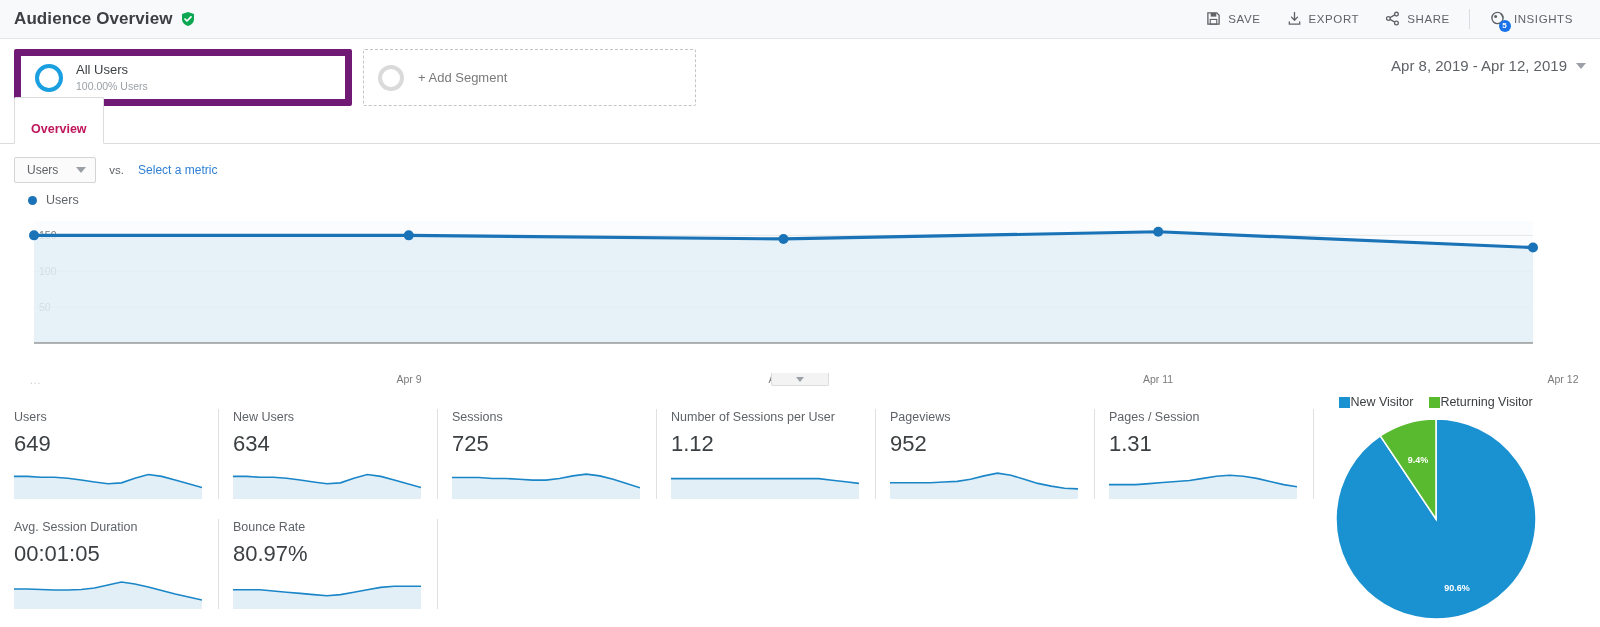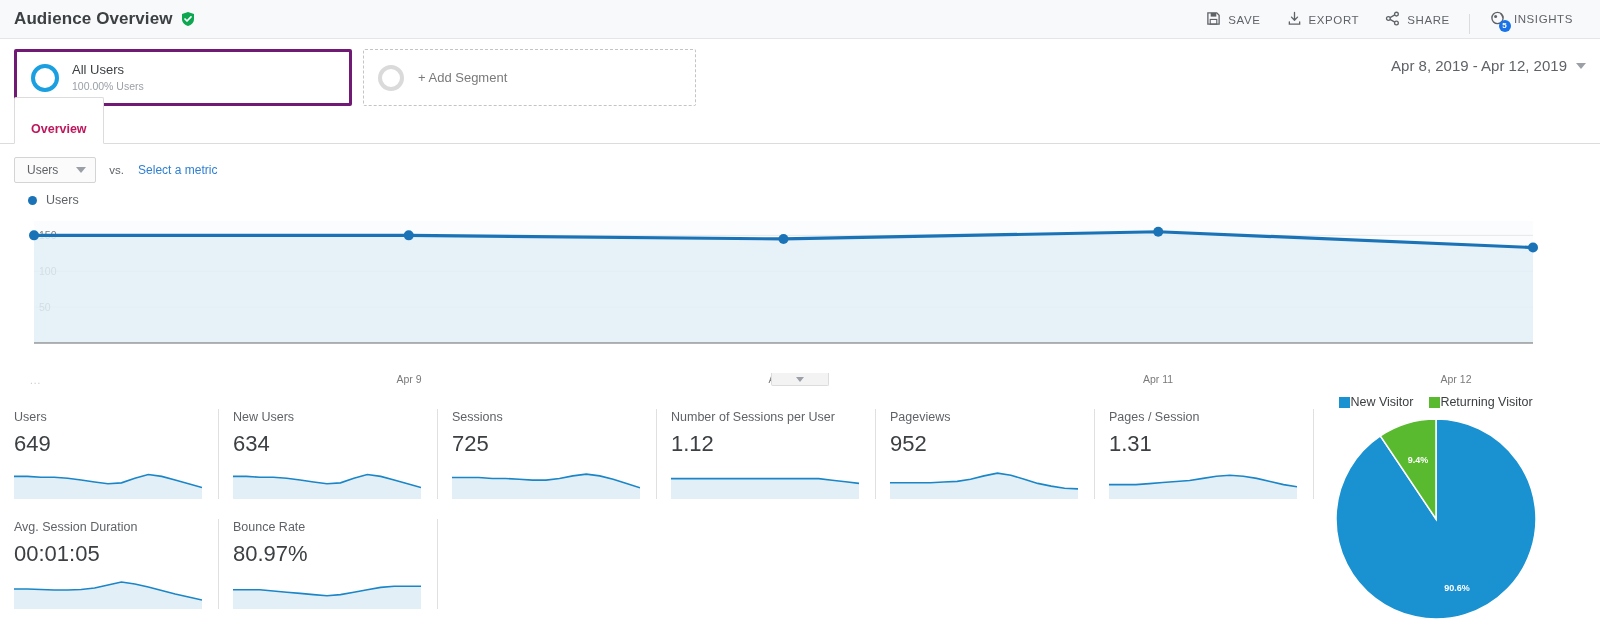--- a/index.html
+++ b/index.html
@@ -19,42 +19,42 @@
     position: relative; height: 39px; width: 100%;
     background: #f8f9fa; border-bottom: 1px solid #e3e5e8;
     display: flex; align-items: center;
   }
   .page-title {
     font-size: 17px; font-weight: bold; color: #3c4043;
     margin-left: 14px; letter-spacing: .1px;
   }
   .verified-badge { margin-left: 7px; display: inline-flex; align-items: center; }
   .topbar-actions {
-    margin-left: auto; display: flex; align-items: flex-end;
+    margin-left: auto; display: flex; align-items: center;
     padding-right: 14px; gap: 0px;
   }
   .tb-action {
     display: flex; align-items: center; gap: 7px;
     font-size: 11.5px; letter-spacing: .6px; color: #5f6368;
     padding: 6px 13px; cursor: pointer; white-space: nowrap;
   }
   .tb-sep { width: 1px; height: 20px; background: #dadce0; margin: 0 6px; }
   .insights-wrap { position: relative; display: inline-flex; }
   .insights-badge {
     position: absolute; right: -4px; bottom: -4px;
     background: #1a73e8; color: #fff; font-size: 8px;
     width: 12px; height: 12px; border-radius: 50%;
     display: flex; align-items: center; justify-content: center;
     font-weight: bold; line-height: 1;
   }
 
   
   .segment-row { position: relative; height: 68px; padding: 10px 14px 0 14px; display: flex; }
   .seg-card {
-    width: 338px; height: 57px; border: 3px solid #701a75; border-radius: 2px;
+    width: 338px; height: 57px; border: 7px solid #701a75; border-radius: 2px;
     background: #fff; display: flex; align-items: center; padding: 0 14px;
     cursor: pointer;
   }
   .seg-card.add {
     border: 1px dashed #c4c4c4; margin-left: 11px; width: 333px; background: #fff;
   }
   .seg-donut {
     width: 28px; height: 28px; border-radius: 50%;
     border: 4px solid #1a9fe0; flex: 0 0 auto;
   }
@@ -278,21 +278,21 @@
         <circle cx="1158.25" cy="18.764705882352942" r="5" fill="#1a73b7"></circle>
         <circle cx="1533" cy="34.55294117647058" r="5" fill="#1a73b7"></circle>
       </svg>
   </div>
 
   <div class="xaxis-row">
     <span class="x-dots">...</span>
     <span class="x-lbl" style="left:409px">Apr 9</span>
     <span class="x-lbl" style="left:784px">Apr 10</span>
     <span class="x-lbl" style="left:1158px">Apr 11</span>
-    <span class="x-lbl" style="left:1456px">Apr 12</span>
+    <span class="x-lbl" style="left:1563px">Apr 12</span>
     <div class="collapse-handle">
       <span class="handle-caret"></span>
     </div>
   </div>
 
   <div class="cards-region">
     <div class="cards-left">
       <div class="cards-row" id="metrics-row-1">
           <div class="mcard first">
             <div class="mcard-inner">

